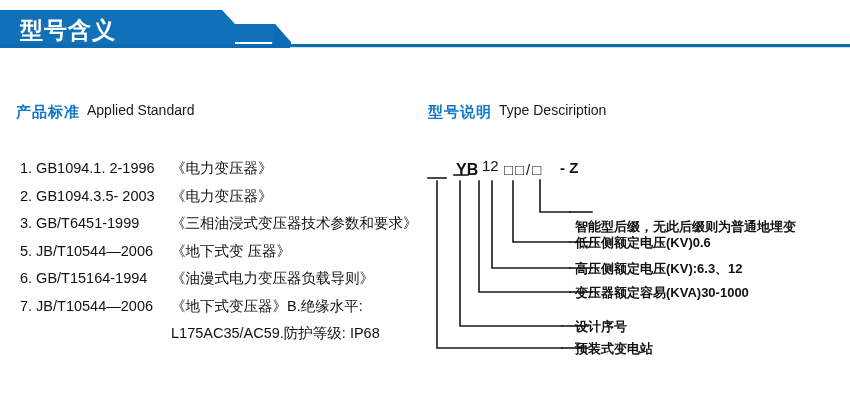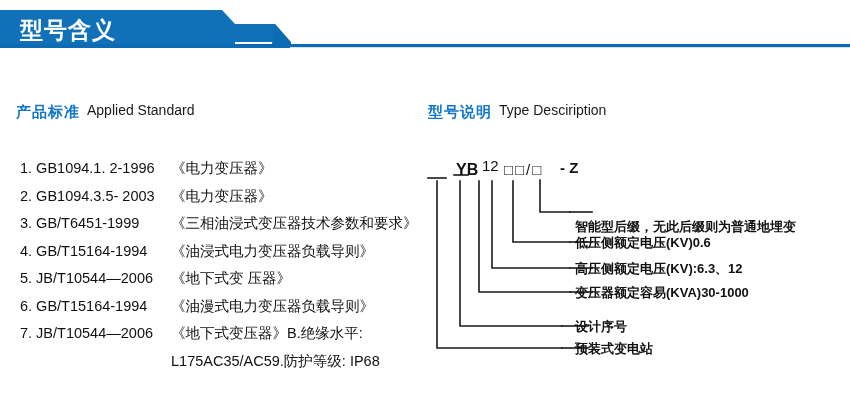--- a/index.html
+++ b/index.html
@@ -156,24 +156,20 @@
   </div>
   <div class="std-row">
     <div class="std-code">2. GB1094.3.5- 2003</div>
     <div class="std-name">《电力变压器》</div>
   </div>
   <div class="std-row">
     <div class="std-code">3. GB/T6451-1999</div>
     <div class="std-name">《三相油浸式变压器技术参数和要求》</div>
   </div>
   <div class="std-row">
-    <div class="std-code">4. GB/T15164-1994</div>
-    <div class="std-name">《油浸式电力变压器负载导则》</div>
-  </div>
-  <div class="std-row">
     <div class="std-code">5. JB/T10544—2006</div>
     <div class="std-name">《地下式变 压器》</div>
   </div>
   <div class="std-row">
     <div class="std-code">6. GB/T15164-1994</div>
     <div class="std-name">《油漫式电力变压器负载导则》</div>
   </div>
   <div class="std-row">
     <div class="std-code">7. JB/T10544—2006</div>
     <div class="std-name">《地下式变压器》B.绝缘水平:</div>

